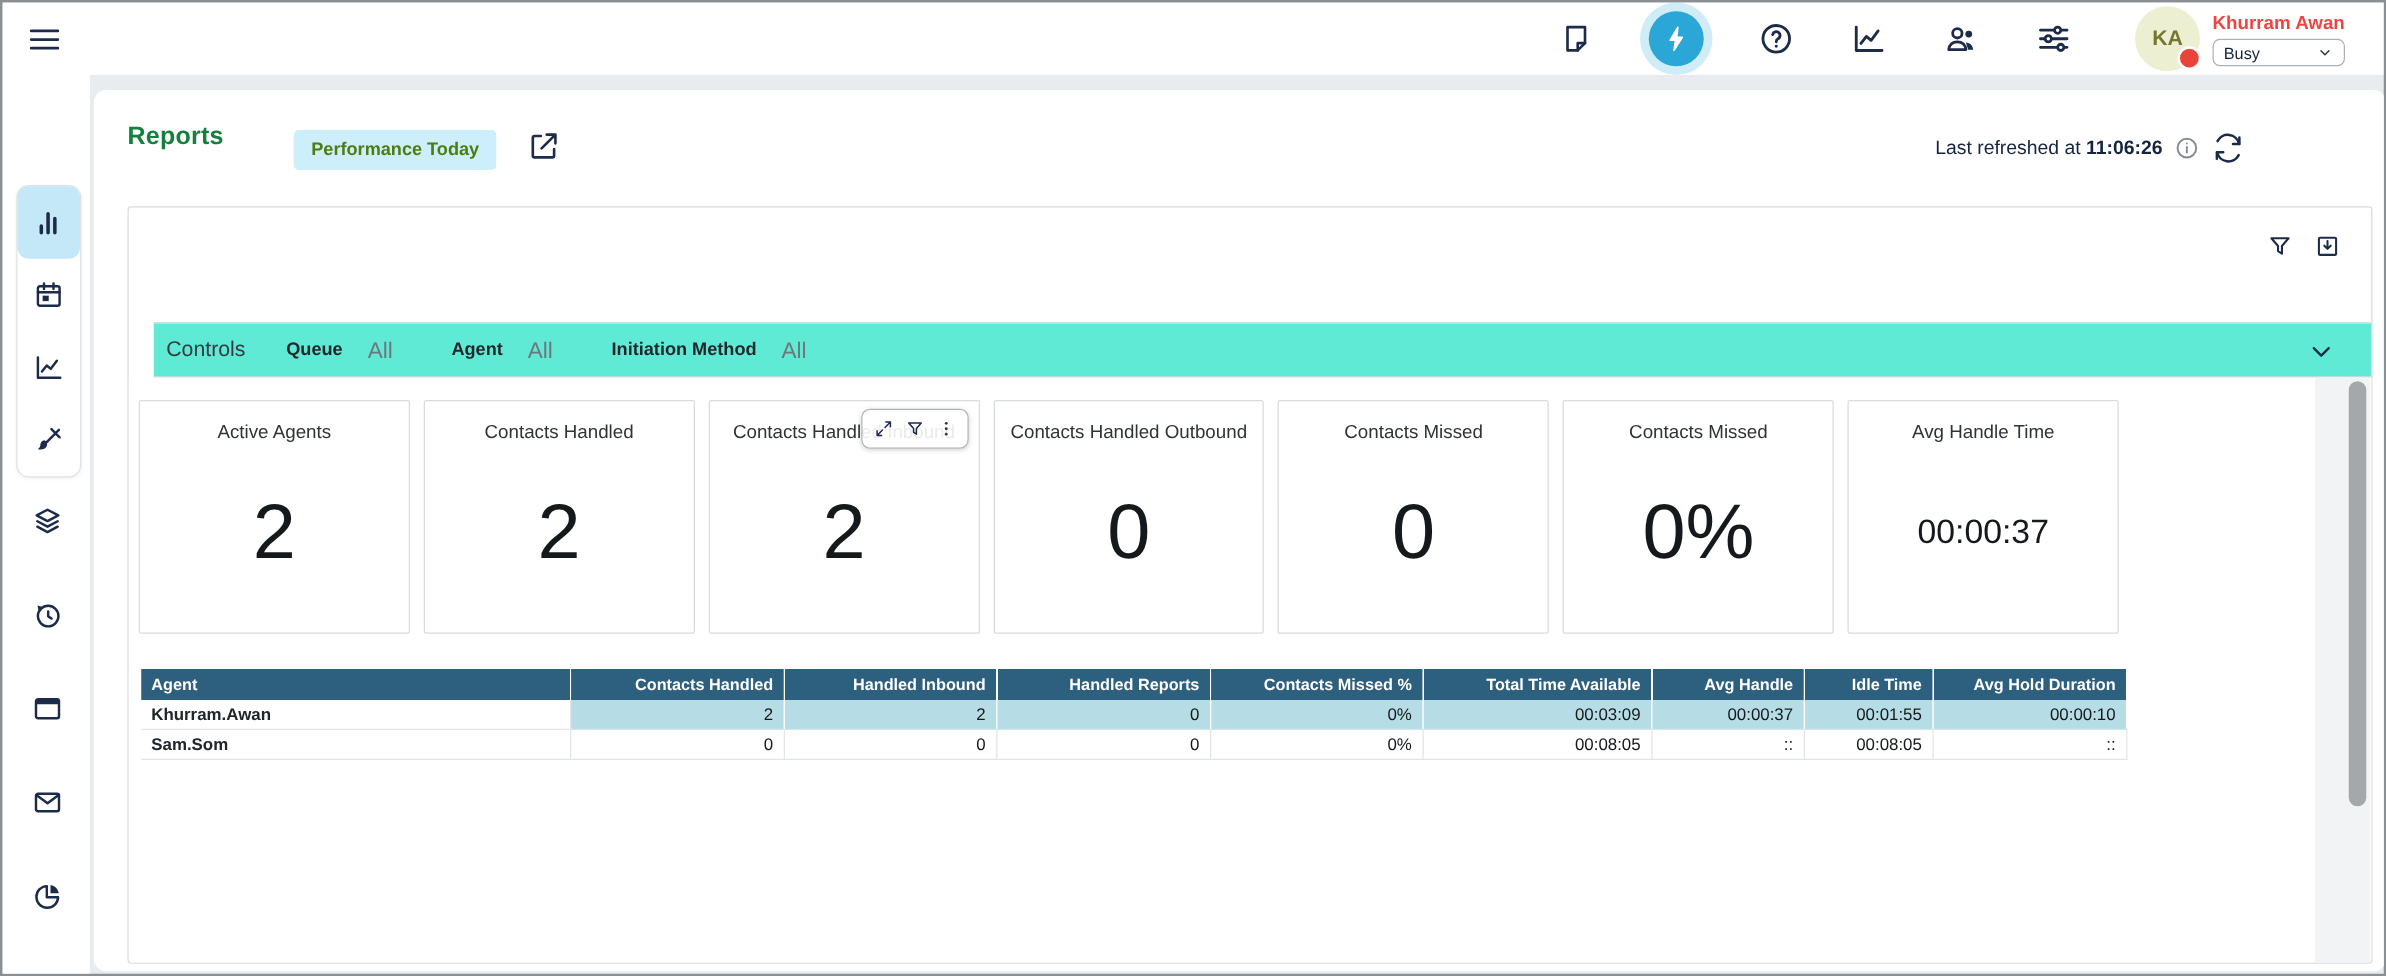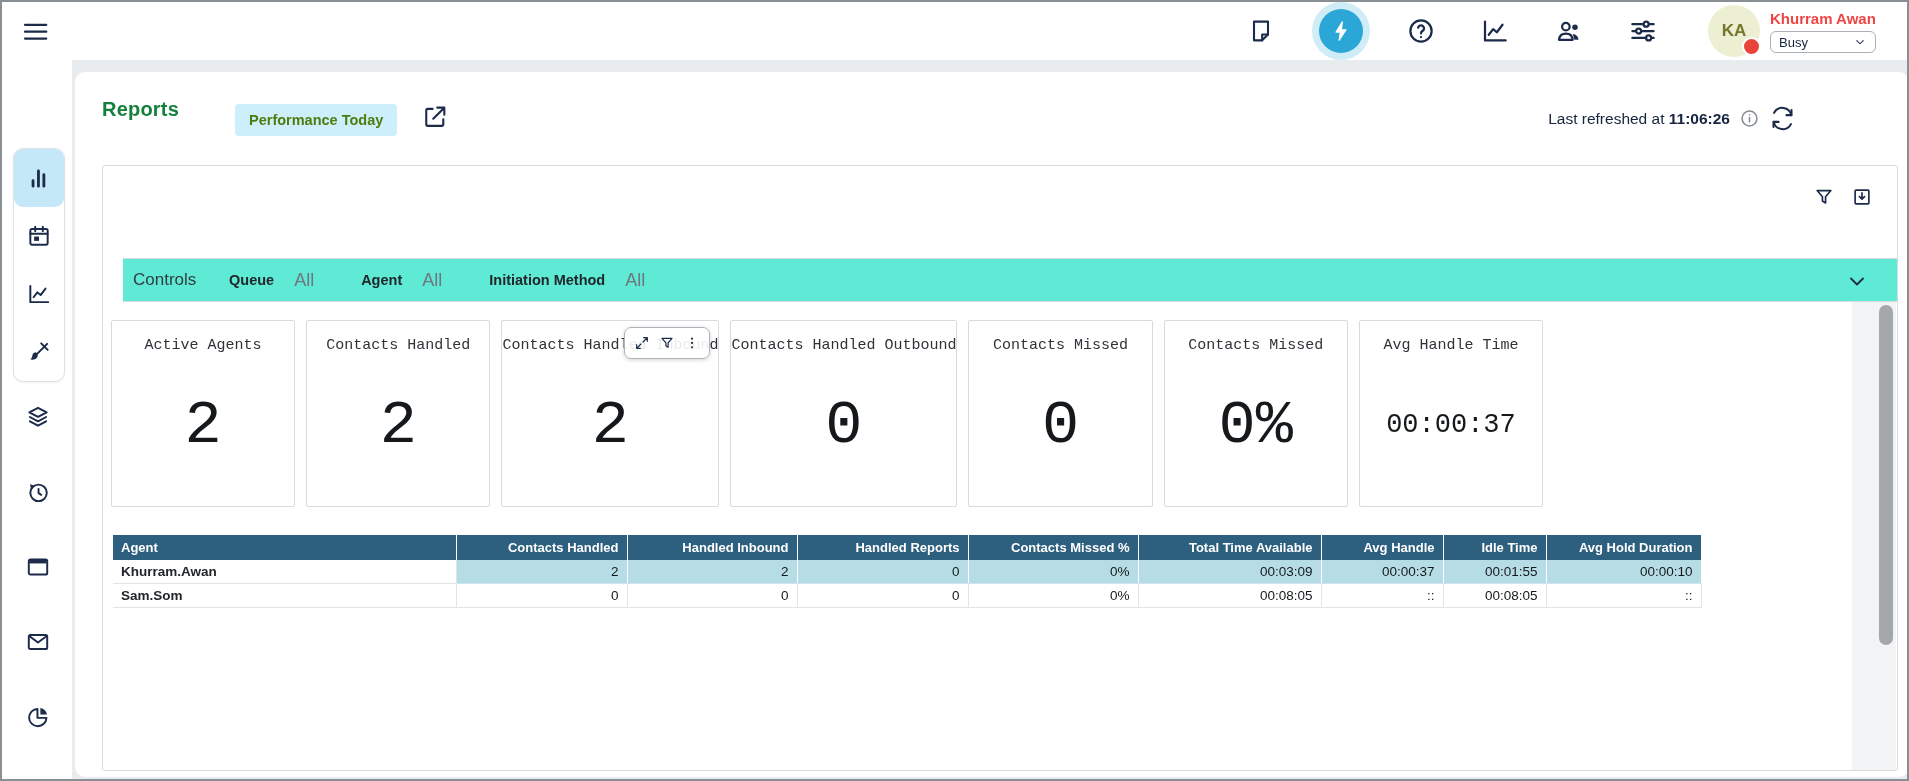--- a/index.html
+++ b/index.html
@@ -43,21 +43,21 @@
   .tab.active{background:#f1f2f3;border:1px solid #d5d8db;color:#101820;font-weight:700;}
   .tabdiv{width:1px;background:#d5d8db;margin:7px 0;}
   .controls{position:absolute;left:0;right:0;top:92px;height:44px;background:#5eead4;border-top:1px solid #d8dbde;border-bottom:1px solid #d8dbde;display:flex;align-items:center;box-sizing:border-box;margin-left:20px;}
   .controls-title{font-size:17px;color:#343b42;margin-left:10px;width:96px;}
   .filter-group{display:flex;align-items:center;gap:20px;margin-right:47px;}
   .filter-label{font-size:14.5px;font-weight:700;color:#22272c;}
   .filter-value{font-size:18px;color:#6f767e;}
   .controls-chevron{position:absolute;right:28px;top:10px;}
   .content{position:absolute;left:0;right:0;top:136px;bottom:0;background:#fff;border-radius:0 0 3px 3px;overflow:hidden;}
   
-  .cards{position:absolute;left:8px;top:18px;width:1432px;height:187px;display:flex;gap:11px;font-family:Liberation Mono, monospace;}
+  .cards{position:absolute;left:8px;top:18px;width:1584px;height:187px;display:flex;gap:11px;}
   .card{flex:1;background:#fff;border:1px solid #d8dbde;border-radius:2px;display:flex;flex-direction:column;align-items:center;position:relative;}
   .card-title{margin-top:16px;font-size:15px;color:#2f3338;white-space:nowrap;}
   .card-value{flex:1;display:flex;align-items:center;justify-content:center;font-size:62px;color:#15191c;padding-bottom:10px;}
   .card-value.time{font-size:27px;}
   .card-toolbar{position:absolute;top:6px;right:8px;width:84px;height:30px;background:rgba(255,255,255,.9);border:1px solid #aeb4b9;border-radius:7px;box-shadow:0 1px 4px rgba(0,0,0,.18);display:flex;align-items:center;justify-content:space-evenly;}
   
   .tablewrap{position:absolute;left:10px;top:233px;}
   table.metrics{border-collapse:collapse;table-layout:fixed;width:1586px;}
   table.metrics th{background:#2d5f7e;color:#fff;font-size:13px;font-weight:700;text-align:right;padding:5px 8px;border-right:1px solid rgba(255,255,255,.25);white-space:nowrap;overflow:hidden;}
   table.metrics th.agent-col{text-align:left;}

